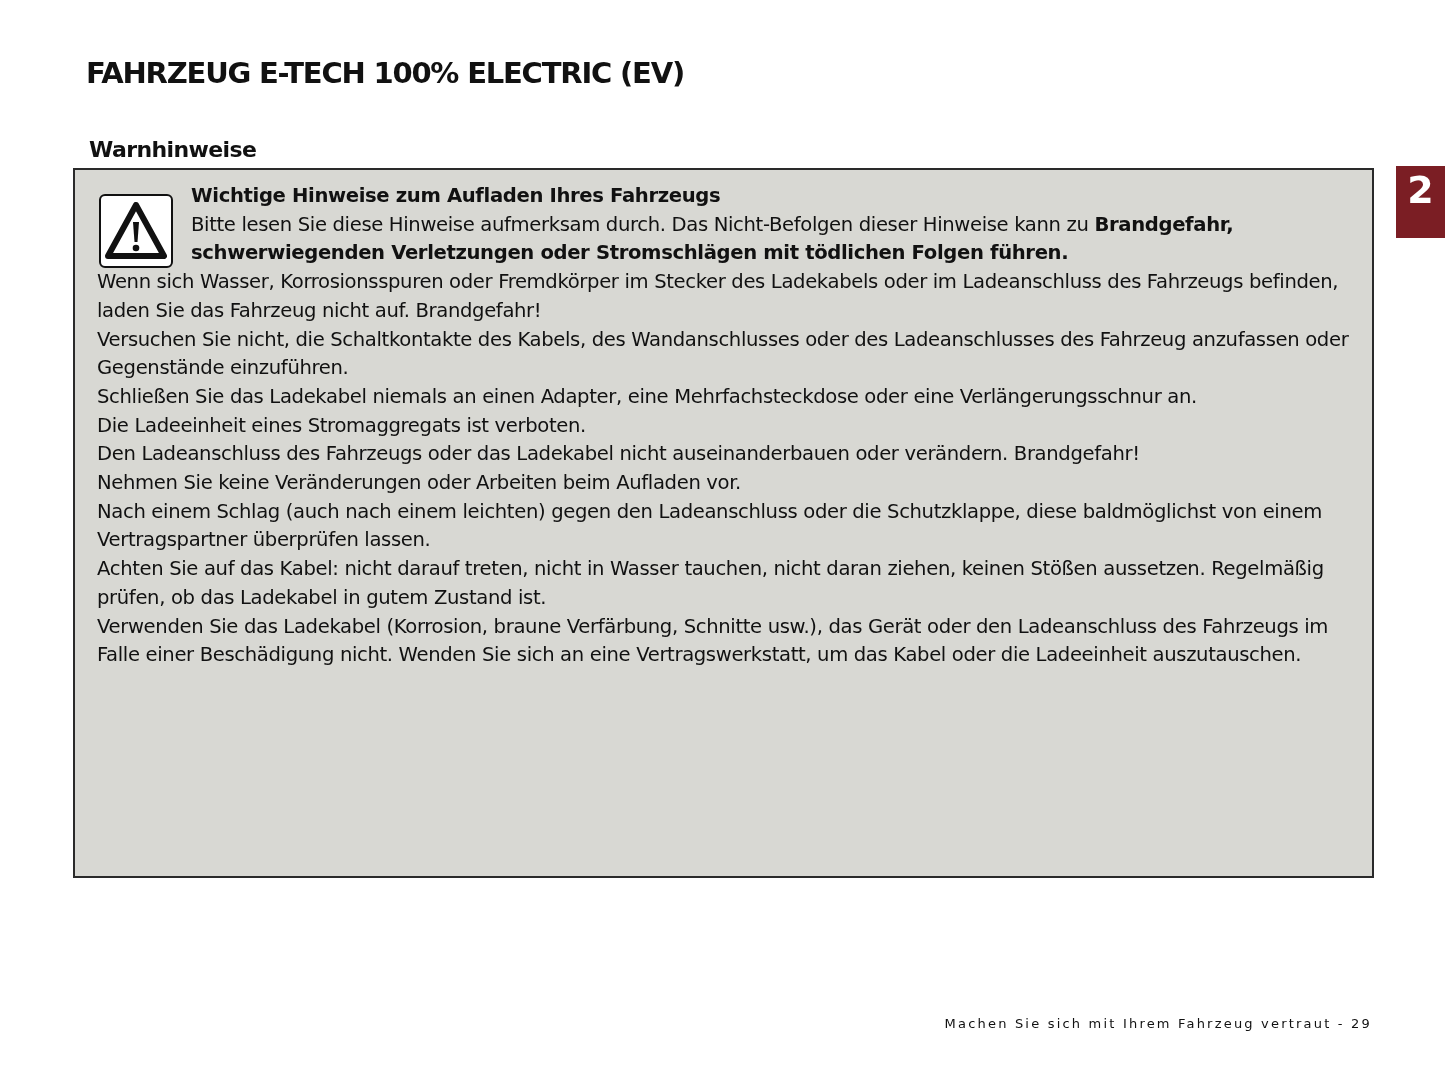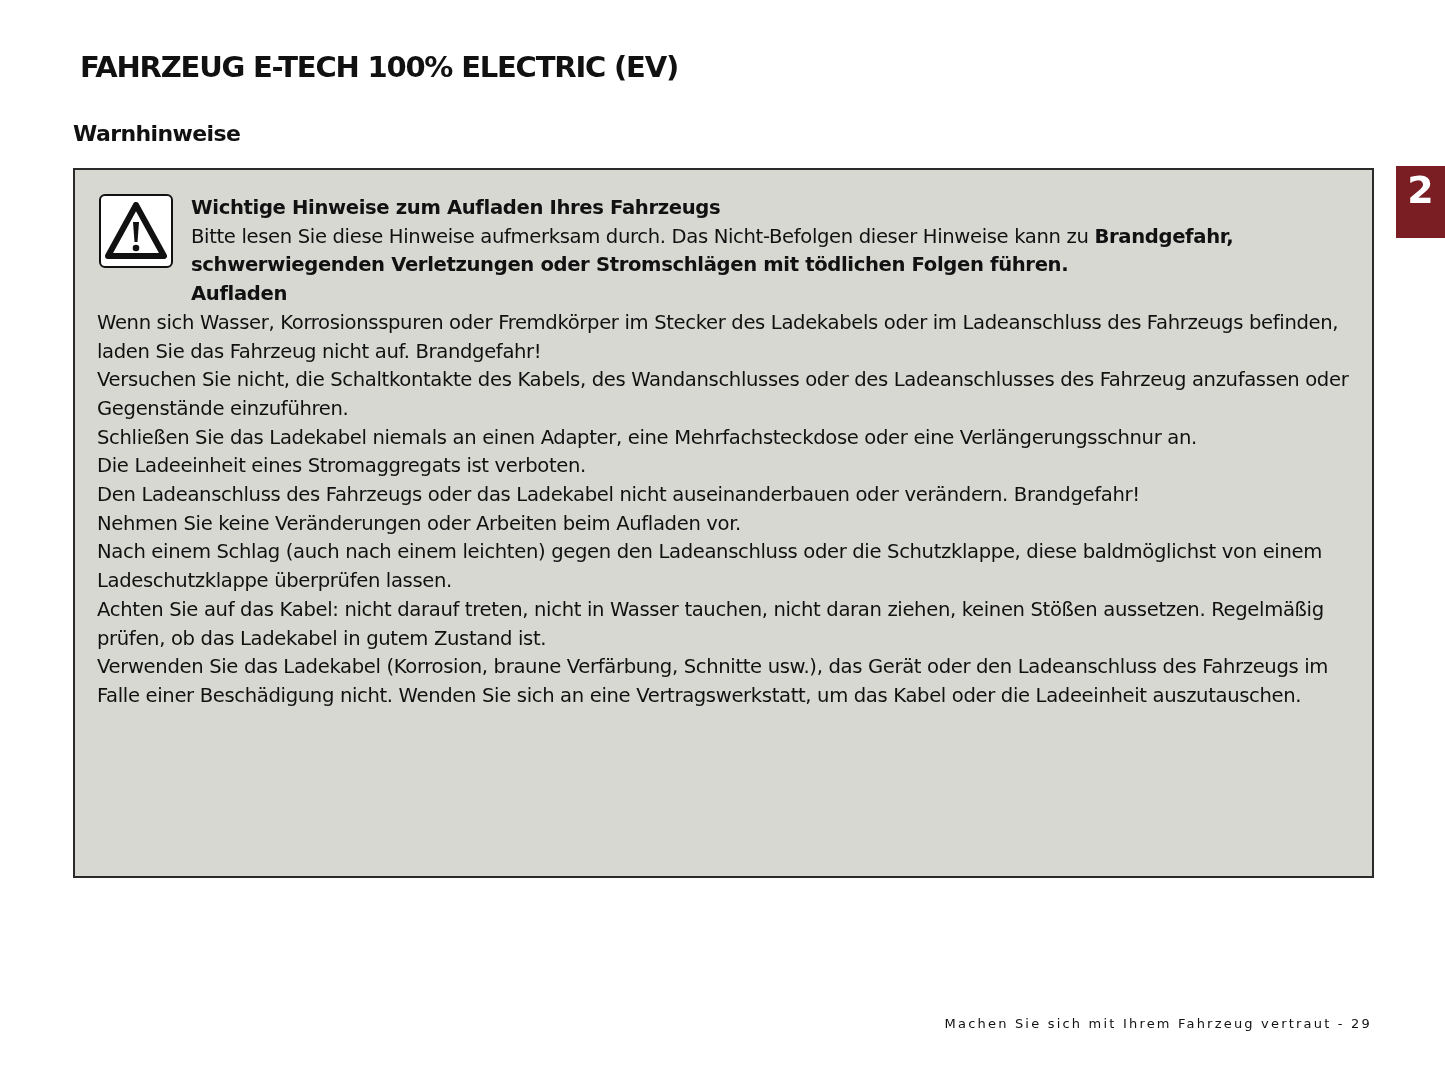--- a/index.html
+++ b/index.html
@@ -16,32 +16,32 @@
       color: #111111;
     }
     .page-title {
       position: absolute;
       left: 73px;
       top: 40px;
       font-size: 29px;
       font-weight: bold;
       letter-spacing: -1.2px;
       line-height: 40px;
-      margin: 7px;
+      margin: 13px;
       white-space: nowrap;
     }
     .section-title {
       position: absolute;
       left: 73px;
       top: 118px;
       font-size: 22px;
       font-weight: bold;
       letter-spacing: -0.6px;
       line-height: 32px;
-      margin: 0;
+      margin: 16px;
     }
     .chapter-tab {
       position: absolute;
       left: 1396px;
       top: 166px;
       width: 49px;
       height: 72px;
       background: #7b1e24;
       color: #ffffff;
       font-size: 38px;
@@ -71,21 +71,21 @@
       border: 2.5px solid #111;
       border-radius: 6px;
       background: #ffffff;
       display: flex;
       align-items: center;
       justify-content: center;
     }
     .warning-text {
       position: absolute;
       left: 22px;
-      top: 24px;
+      top: 12px;
       width: 1260px;
       font-size: 19.6px;
       line-height: 28.7px;
       letter-spacing: -0.35px;
     }
     .warning-text p {
       margin: 0;
     }
     .indented {
       padding-left: 94px;
@@ -116,26 +116,25 @@
   <div class="warning-icon">
     <svg width="62" height="58" viewBox="0 0 62 58">
       <polygon points="31,3 59,54 3,54" fill="none" stroke="#111" stroke-width="6" stroke-linejoin="round"></polygon>
       <path d="M28,20 L34,20 L32.5,40 L29.5,40 Z" fill="#111"></path>
       <circle cx="31" cy="46" r="3.3" fill="#111"></circle>
     </svg>
   </div>
   <div class="warning-text">
     <p class="indented bold">Wichtige Hinweise zum Aufladen Ihres Fahrzeugs</p>
     <p class="indented"><span>Bitte lesen Sie diese Hinweise aufmerksam durch. Das Nicht-Befolgen dieser Hinweise kann zu </span><span class="bold">Brandgefahr, schwerwiegenden Verletzungen oder Stromschlägen mit tödlichen Folgen führen.</span></p>
-    <p class="indented bold">Aufladen</p>
     <p>Wenn sich Wasser, Korrosionsspuren oder Fremdkörper im Stecker des Ladekabels oder im Ladeanschluss des Fahrzeugs befinden, laden Sie das Fahrzeug nicht auf. Brandgefahr!</p>
     <p>Versuchen Sie nicht, die Schaltkontakte des Kabels, des Wandanschlusses oder des Ladeanschlusses des Fahrzeug anzufassen oder Gegenstände einzuführen.</p>
     <p>Schließen Sie das Ladekabel niemals an einen Adapter, eine Mehrfachsteckdose oder eine Verlängerungsschnur an.</p>
     <p>Die Ladeeinheit eines Stromaggregats ist verboten.</p>
     <p>Den Ladeanschluss des Fahrzeugs oder das Ladekabel nicht auseinanderbauen oder verändern. Brandgefahr!</p>
     <p>Nehmen Sie keine Veränderungen oder Arbeiten beim Aufladen vor.</p>
-    <p>Nach einem Schlag (auch nach einem leichten) gegen den Ladeanschluss oder die Schutzklappe, diese baldmöglichst von einem Ladeschutzklappe überprüfen lassen.</p>
+    <p>Nach einem Schlag (auch nach einem leichten) gegen den Ladeanschluss oder die Schutzklappe, diese baldmöglichst von einem Vertragspartner überprüfen lassen.</p>
     <p>Achten Sie auf das Kabel: nicht darauf treten, nicht in Wasser tauchen, nicht daran ziehen, keinen Stößen aussetzen. Regelmäßig prüfen, ob das Ladekabel in gutem Zustand ist.</p>
     <p>Verwenden Sie das Ladekabel (Korrosion, braune Verfärbung, Schnitte usw.), das Gerät oder den Ladeanschluss des Fahrzeugs im Falle einer Beschädigung nicht. Wenden Sie sich an eine Vertragswerkstatt, um das Kabel oder die Ladeeinheit auszutauschen.</p>
   </div>
 </div>
 
 <div class="footer">Machen Sie sich mit Ihrem Fahrzeug vertraut - 29</div>
 
 </body></html>

